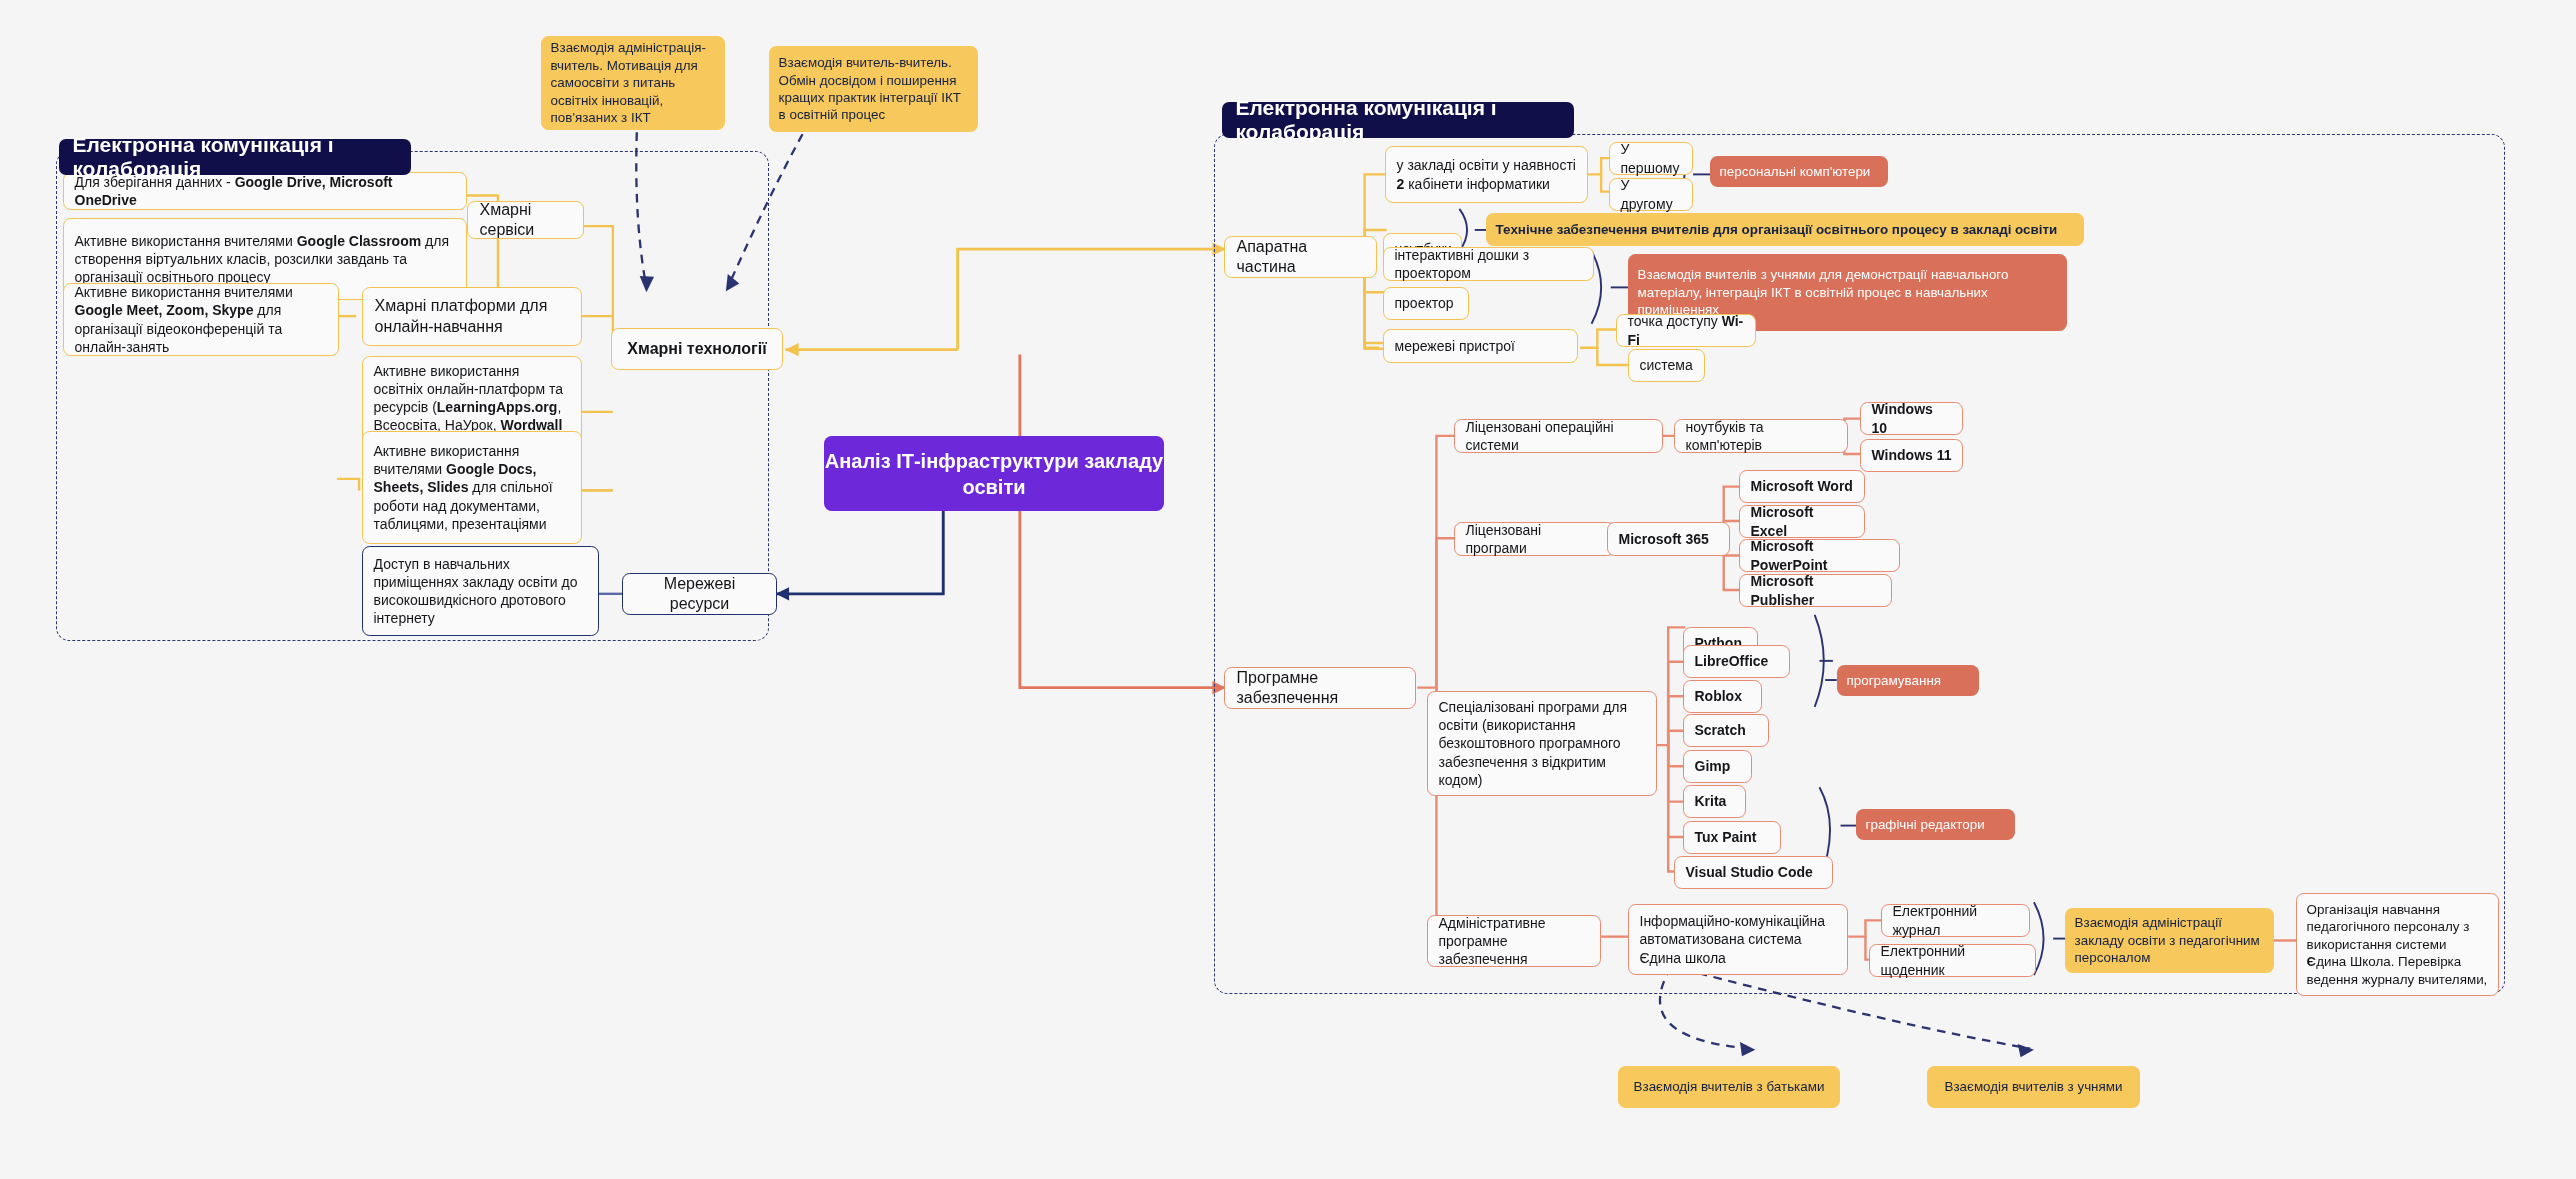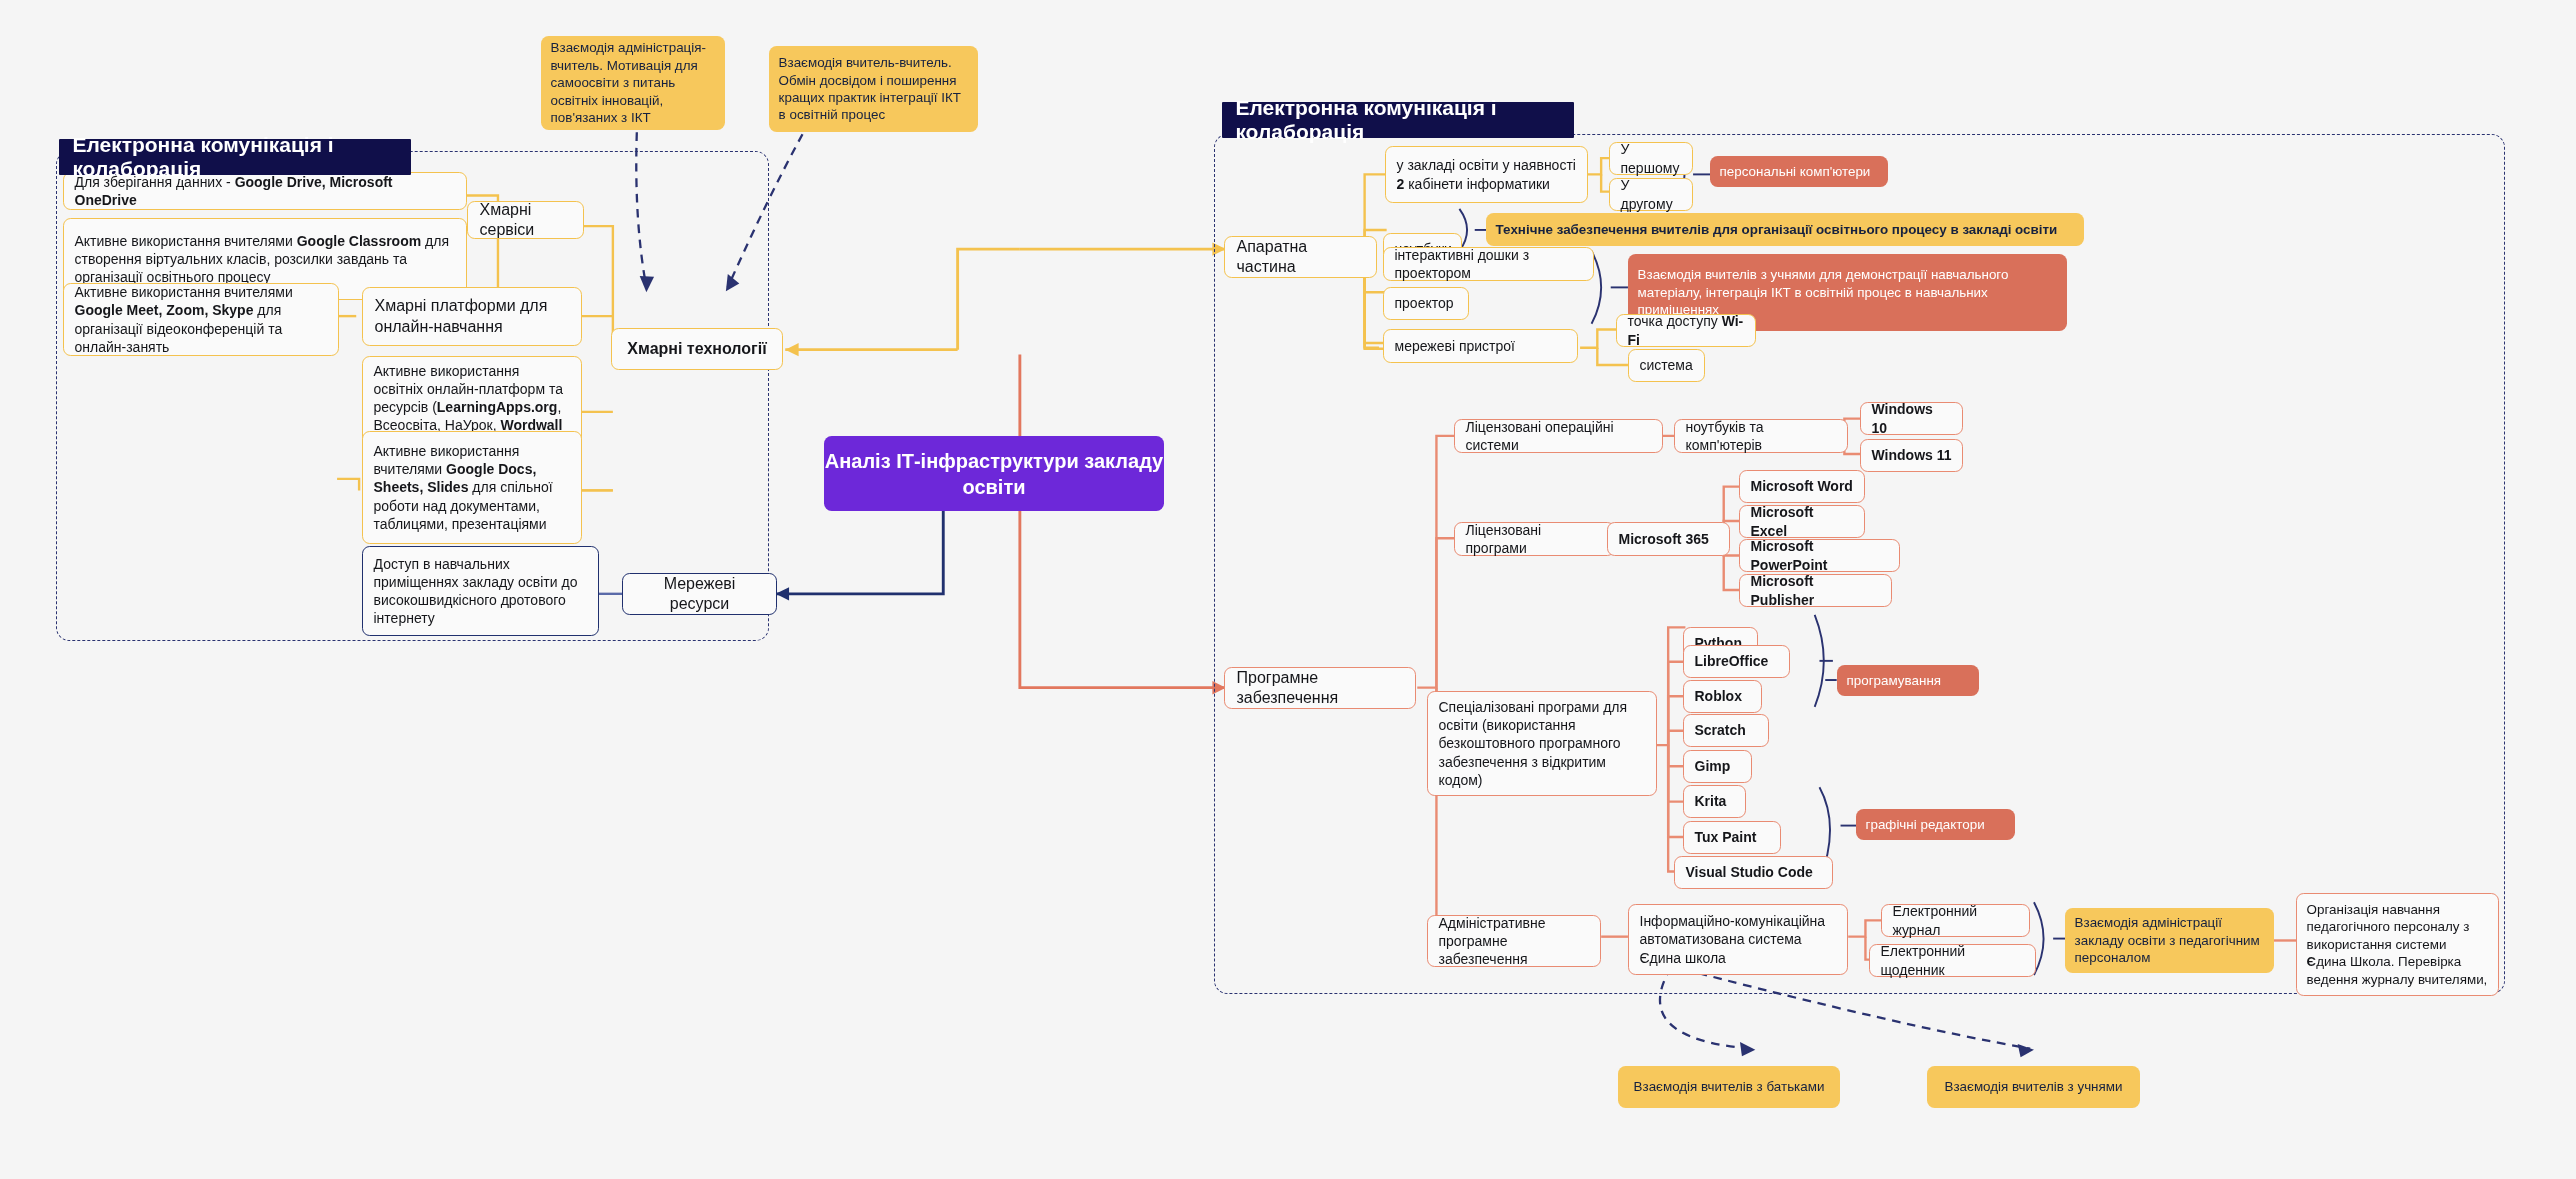--- a/index.html
+++ b/index.html
@@ -13,21 +13,21 @@
   
   .y{background:#fafafa;border:1.9px solid #f4c24e;color:#15161a;}
   .yfill{background:#f7c85c;border:none;color:#16213f;}
   
   .r{background:#fafafa;border:1.9px solid #e98b72;color:#15161a;}
   .rfill{background:#d9705a;border:none;color:#ffffff;}
   
   .nv{background:#fafafa;border:1.9px solid #20306e;color:#15161a;}
   .central{background:#6d28d9;border:none;color:#fff;justify-content:center;text-align:center;}
 
-  .hdr{position:absolute;background:#100f4a;color:#fff;border-radius:1px;
+  .hdr{position:absolute;background:#100f4a;color:#fff;border-radius:7px;
        display:flex;align-items:center;padding:0 13.4px;box-sizing:border-box;z-index:6;}
 
   .frame{position:absolute;border:1.9px dashed #2a3270;border-radius:13.4px;box-sizing:border-box;background:transparent;}
   .t14{font-size:13.4px;line-height:1.3;padding:6.7px 9.6px;}
   .t15{font-size:14px;line-height:1.3;padding:6.7px 10.5px;}
   .t16{font-size:16px;line-height:1.28;padding:7.7px 11.5px;}
   .t20{font-size:20px;line-height:1.3;font-weight:600;}
   .t22{font-size:21px;font-weight:600;}
   b{font-weight:700;}
   .bold span,.bold{font-weight:700;}

